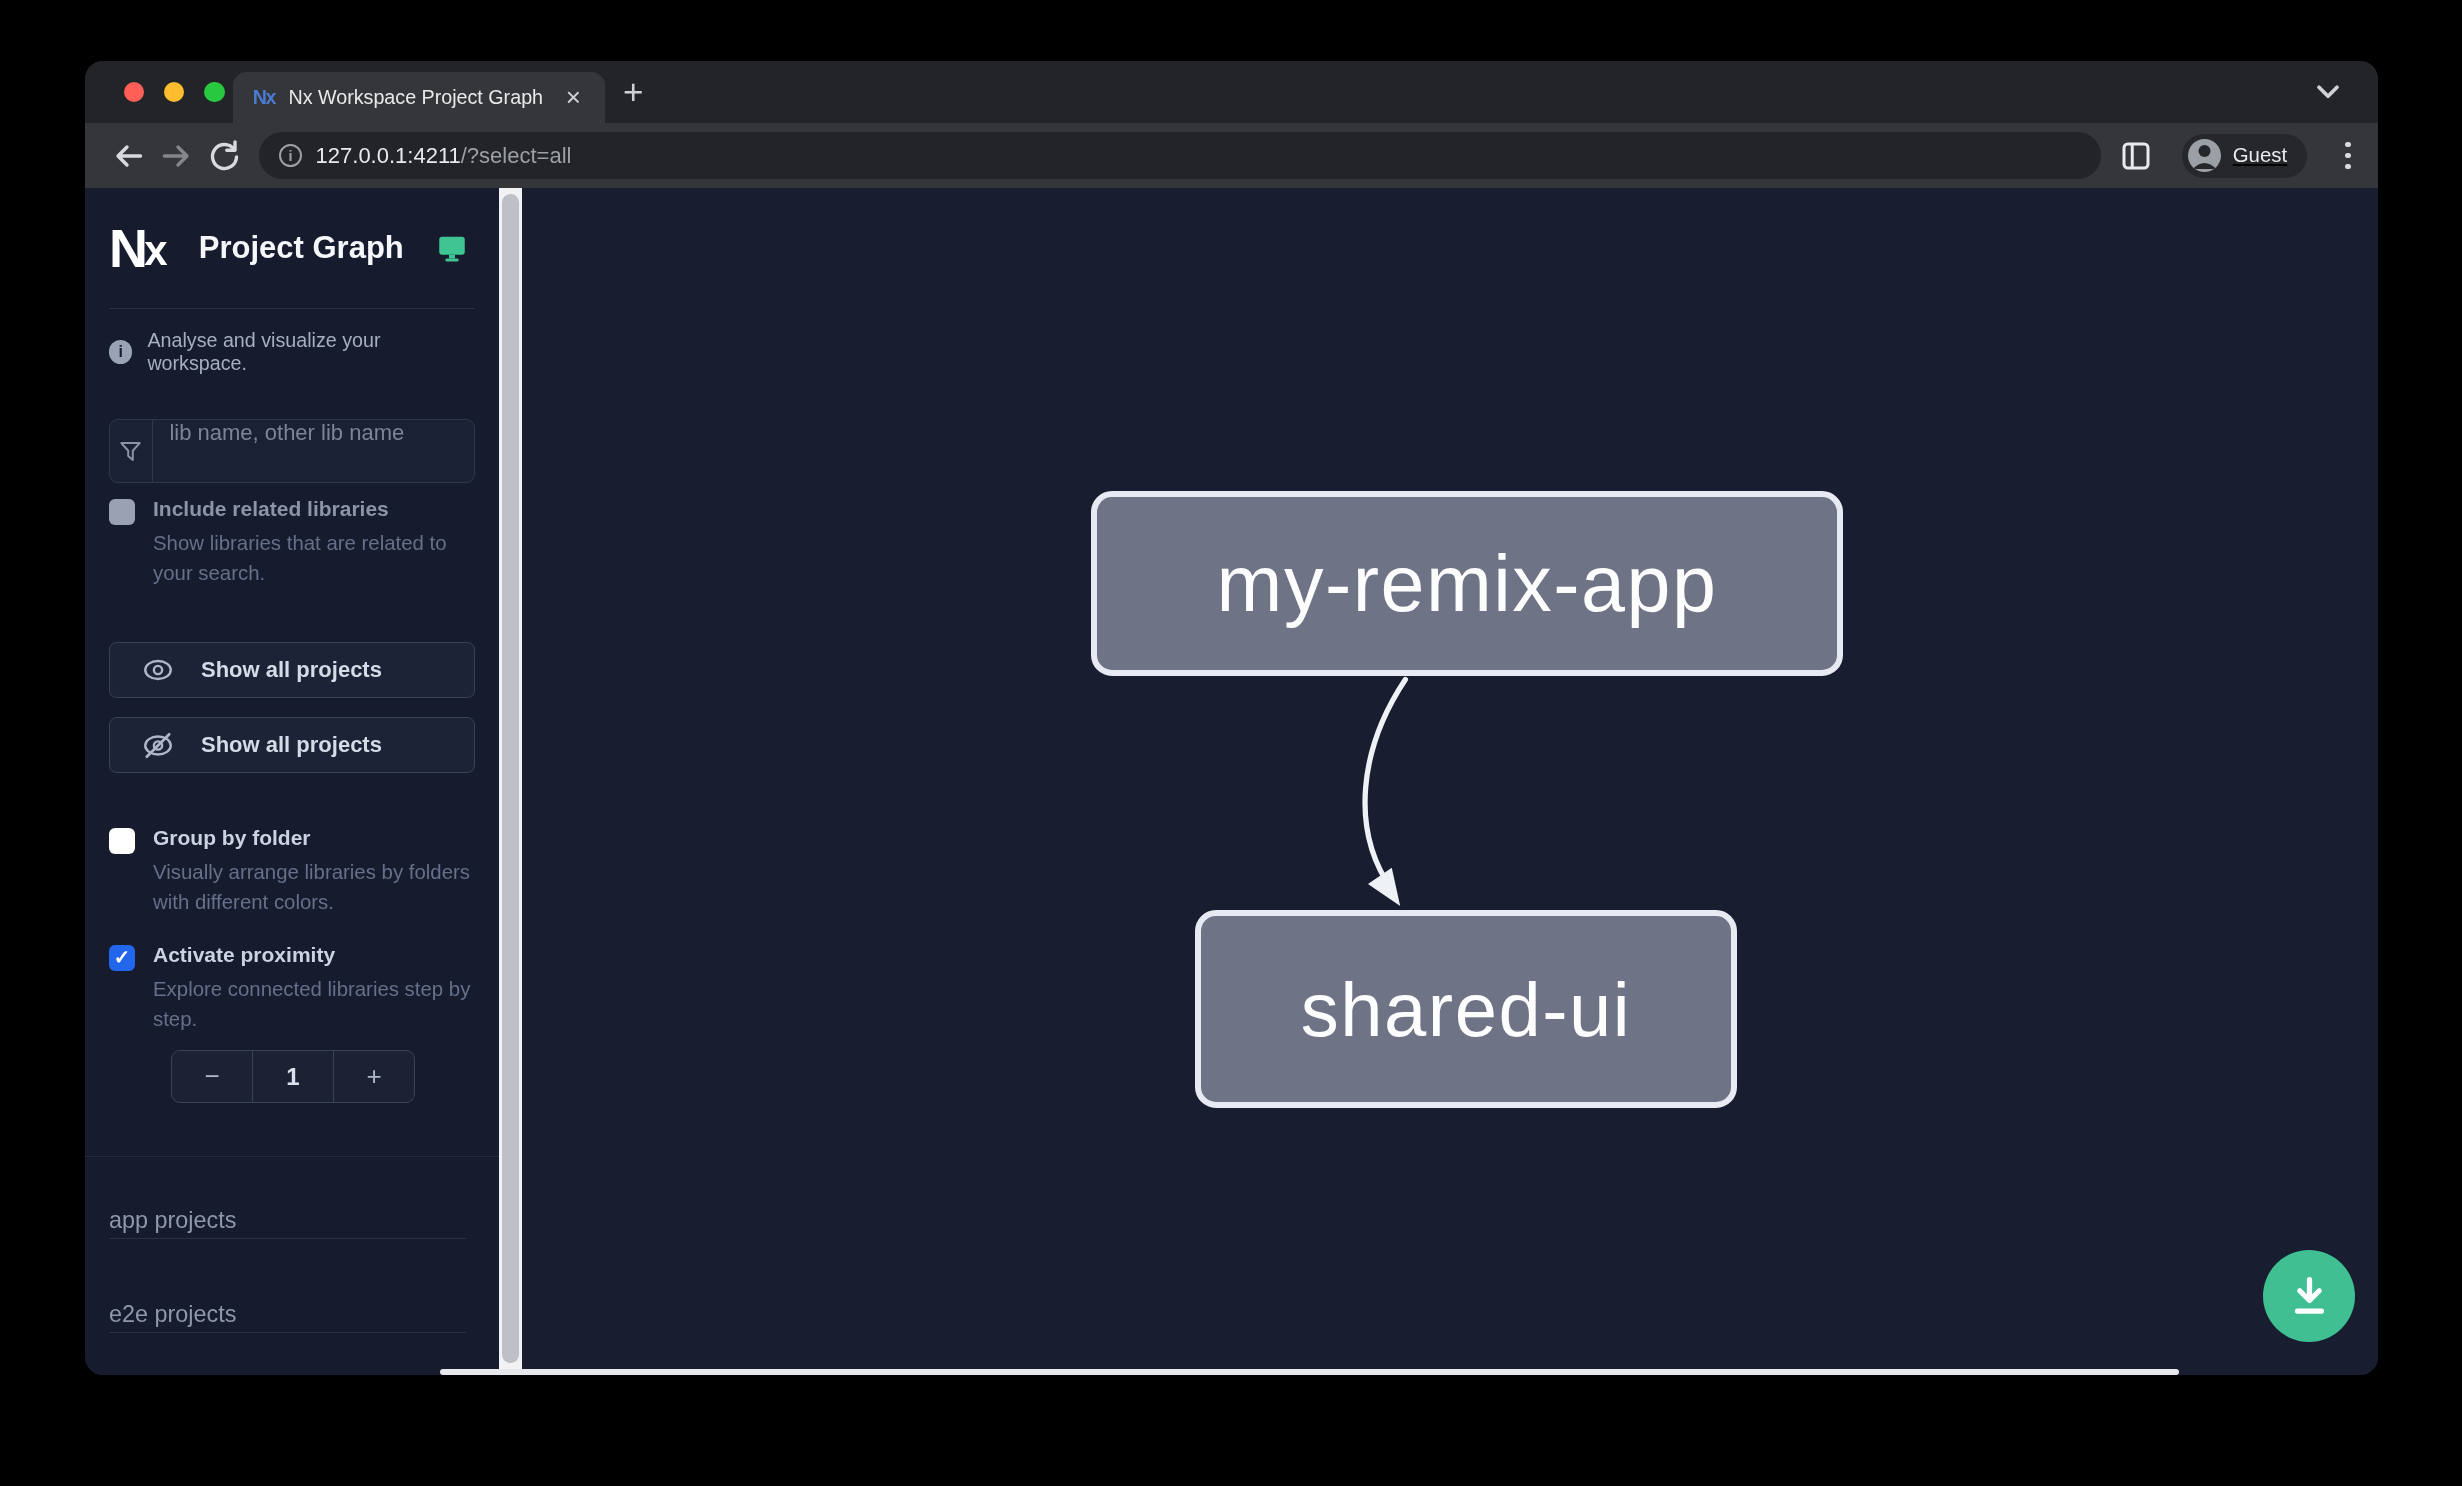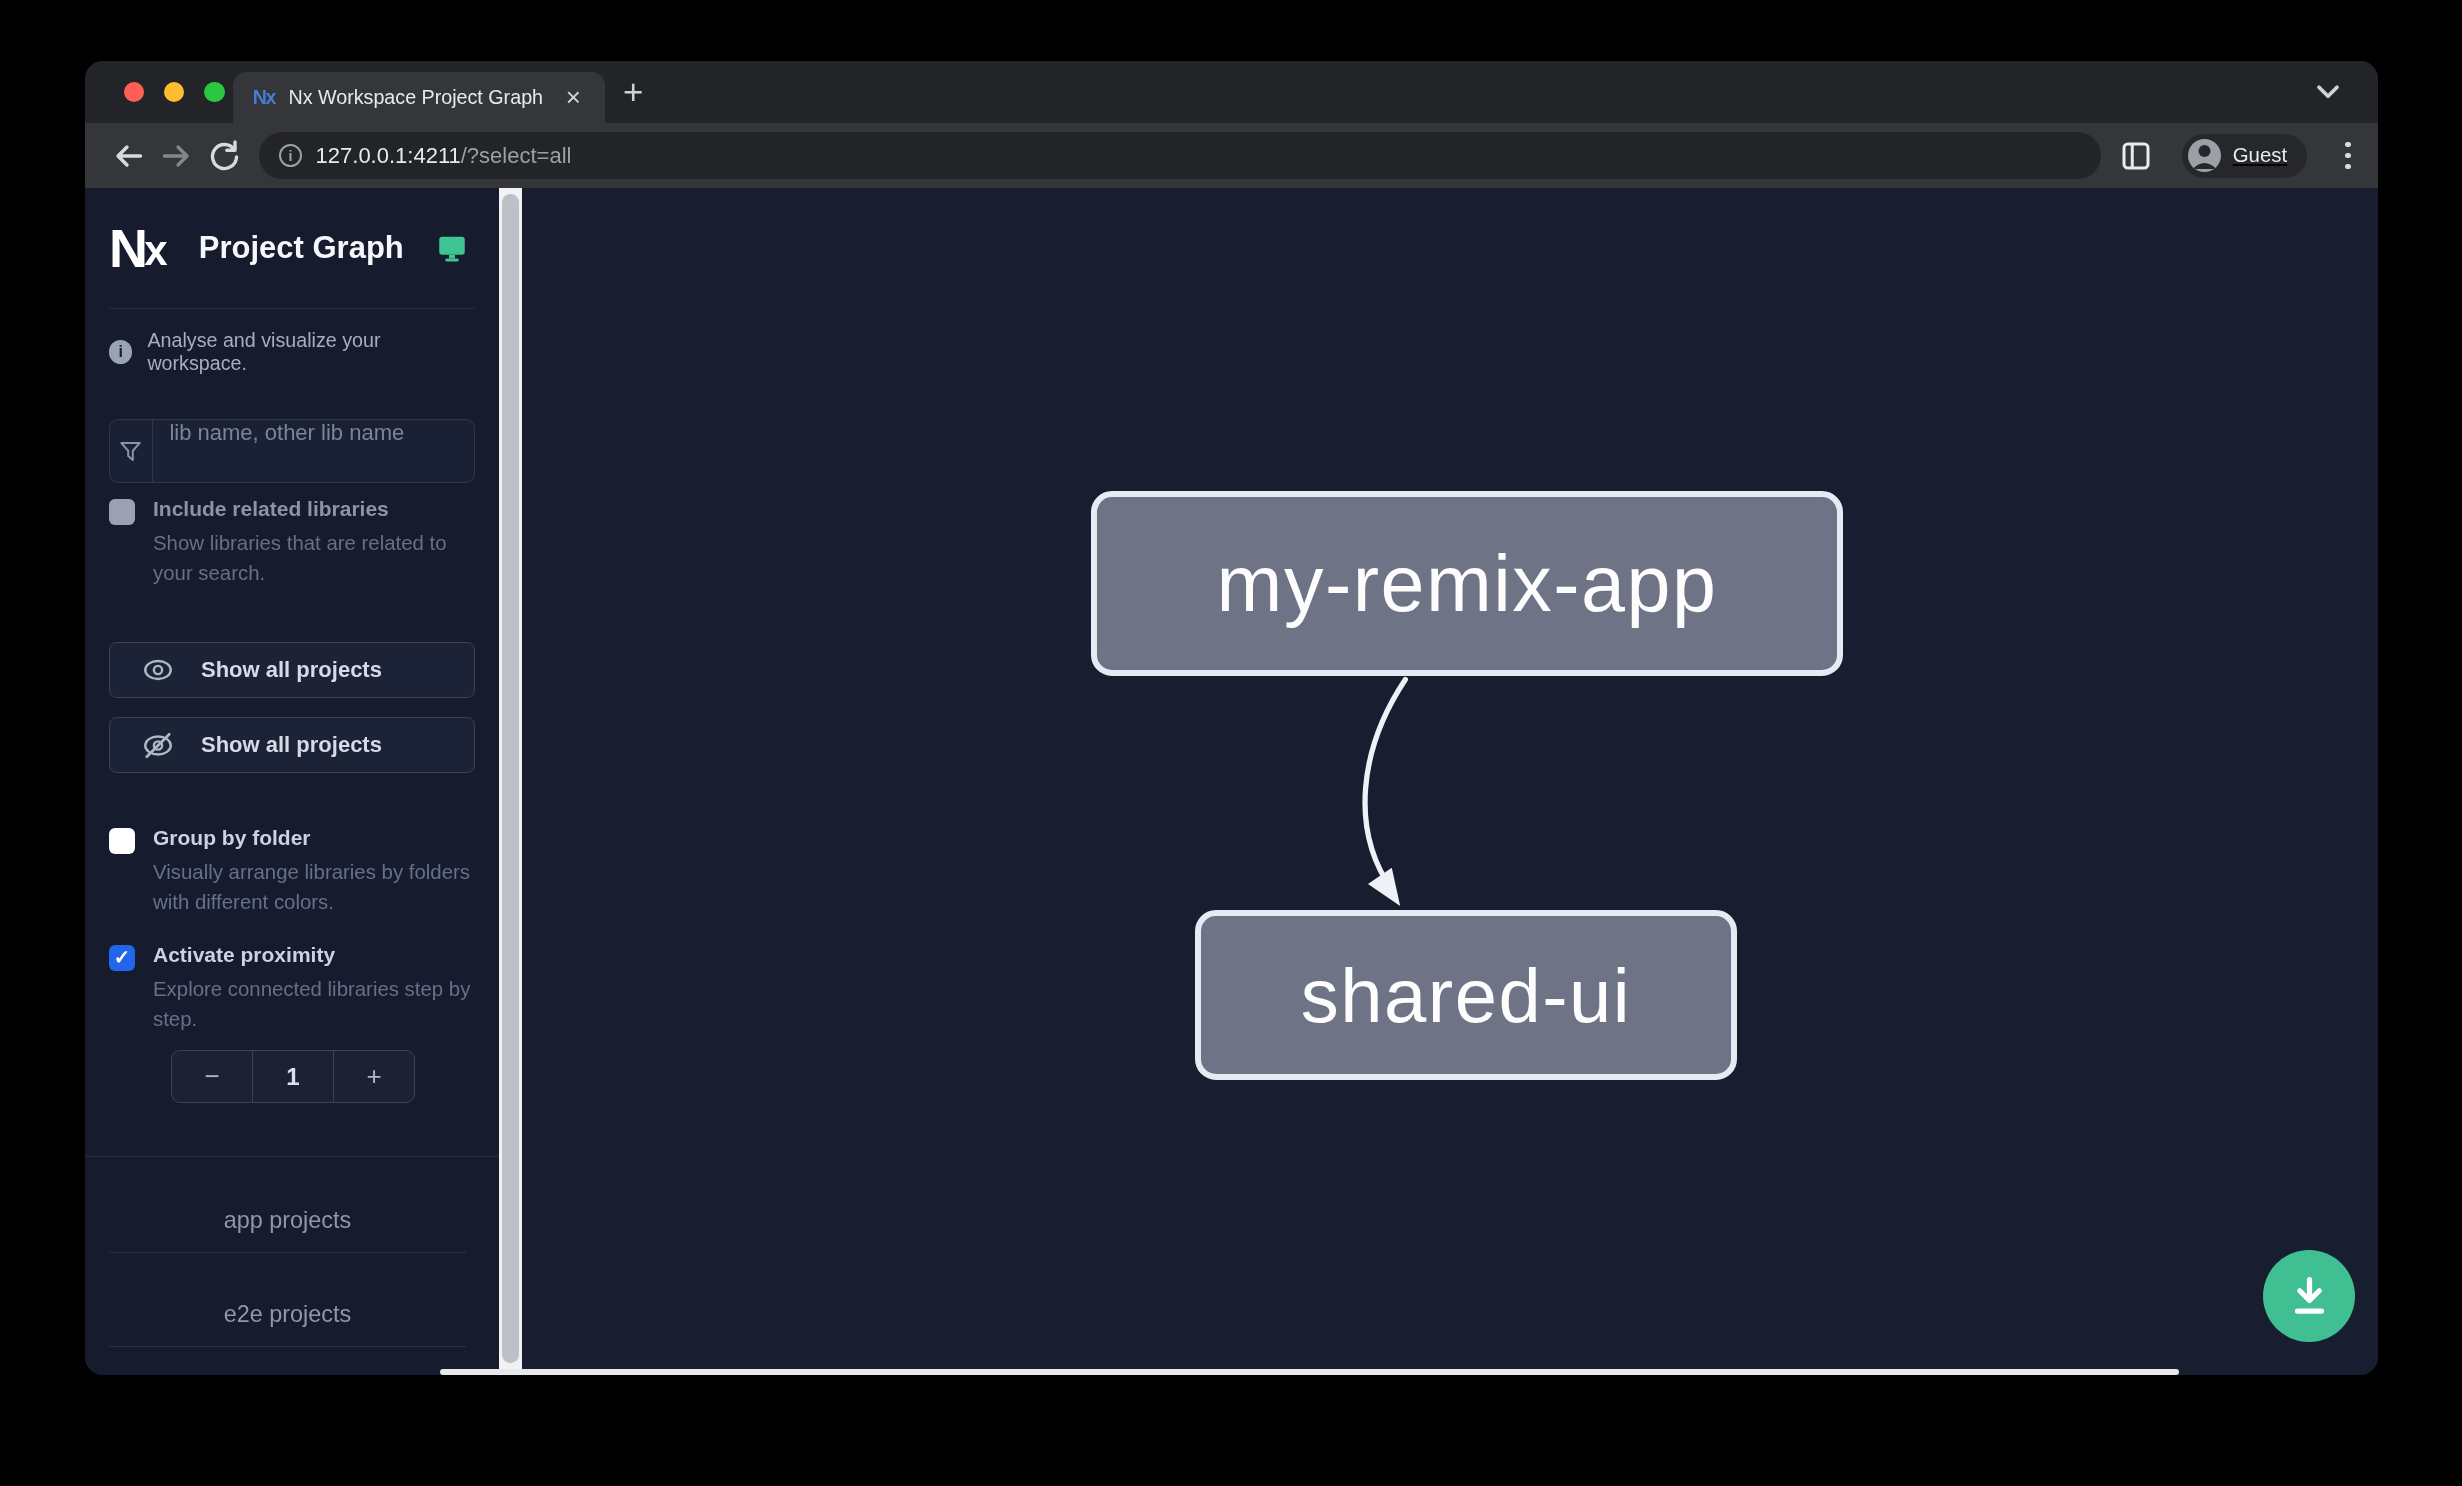--- a/index.html
+++ b/index.html
@@ -70,27 +70,27 @@
   .side-btn.show { top:454px; } .side-btn.hide { top:529px; }
   .side-btn span { font-size:22px; font-weight:600; color:#d5dbe7; }
 
   .stepper { top:862px; left:86px; width:244px; height:53px; border:1.5px solid #3a4256; background:#1c2234; border-radius:9px; display:flex; }
   .stepper > div { flex:1; display:flex; align-items:center; justify-content:center; font-size:26px; color:#aeb6c8; }
   .stepper .val { border-left:1.5px solid #3a4256; border-right:1.5px solid #3a4256; font-size:24px; font-weight:700; color:#dbe1ec; }
 
   .sb-divider { top:968px; left:0; right:0; border-top:1.5px solid #252b3e; }
   .proj-section { left:24px; right:33px; }
   .proj-section.app { top:1019px; } .proj-section.e2e { top:1113px; }
-  .proj-head { font-size:23.4px; color:#8e97ac; padding-bottom:18px; border-bottom:1.5px solid #2b3144;text-align:center; }
+  .proj-head { font-size:23.4px; color:#8e97ac; padding-bottom:4px; border-bottom:1.5px solid #2b3144; }
 
   
   .edge-svg { position:absolute; inset:0; width:100%; height:100%; }
   .gnode { position:absolute; background:#6e7386; border:6.8px solid #e7eaf2; border-radius:21px; display:flex; align-items:center; justify-content:center; color:#fdfdfe; letter-spacing:1.5px; cursor:pointer; }
   .gnode.remix { left:569px; top:303px; width:752px; height:185px; font-size:79px; }
-  .gnode.shared { left:673px; top:722px; width:542px; height:170px; font-size:76px; }
+  .gnode.shared { left:673px; top:722px; width:542px; height:198px; font-size:76px; }
 
   .dl-btn { position:absolute; right:23px; bottom:33px; width:92px; height:92px; border-radius:50%; background:#3fbf92; display:flex; align-items:center; justify-content:center; cursor:pointer; }
 </style>
 </head>
 <body>
 
 <div class="window">
 
   <div class="tabstrip">
     <div class="traffic">

